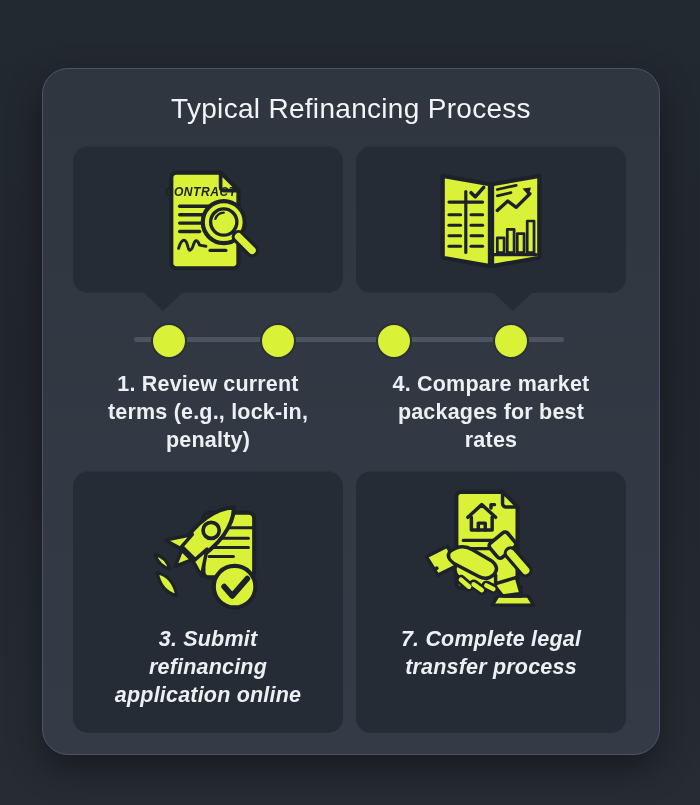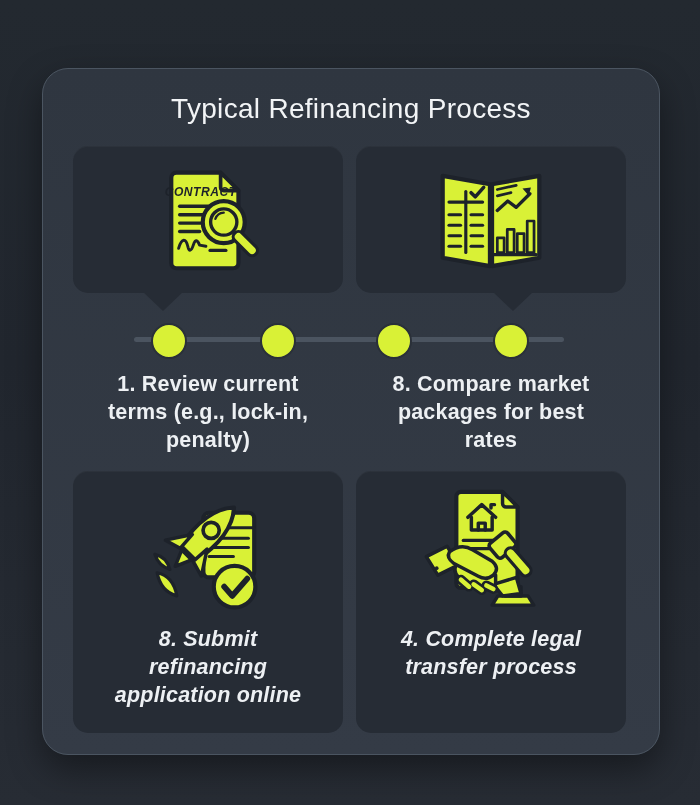--- a/index.html
+++ b/index.html
@@ -130,21 +130,21 @@
 
   <div class="tl-line"></div>
   <div class="tl-dot" style="left:108px;background:#d9f136;"></div>
   <div class="tl-dot" style="left:217px;background:#d9f136;"></div>
   <div class="tl-dot" style="left:333px;background:#d9f136;"></div>
   <div class="tl-dot" style="left:450px;background:#d9f136;"></div>
 
   <div class="step-label s1">1. Review current
 terms (e.g., lock-in,
 penalty)</div>
-  <div class="step-label s2">8. Compare market
+  <div class="step-label s2">4. Compare market
 packages for best
 rates</div>
 
   <div class="tile t3">
     <div class="icon-box">
       <svg width="140" height="134" viewBox="0 0 120 116">
         <g stroke="#1d222a" stroke-linejoin="round" stroke-linecap="round">
           <rect x="56" y="24" width="44" height="56" rx="5" fill="#d9f136" stroke-width="3.6"></rect>
           <path d="M56 37 H100" fill="none" stroke-width="2.6"></path>
           <circle cx="63" cy="30.5" r="1.7" fill="#1d222a" stroke="none"></circle>
@@ -164,21 +164,21 @@
             <path d="M41 48 L28 68 L42 64 z" fill="#d9f136" stroke-width="3"></path>
             <path d="M59 48 L72 68 L58 64 z" fill="#d9f136" stroke-width="3"></path>
             <path d="M44 64 L50 78 L56 64 z" fill="#d9f136" stroke-width="3"></path>
             <circle cx="50" cy="34" r="7" fill="#d9f136" stroke-width="3.2"></circle>
           </g>
           <circle cx="83" cy="88" r="18" fill="#d9f136" stroke-width="3.6"></circle>
           <path d="M74 88 l7 8 l13 -15" fill="none" stroke-width="5"></path>
         </g>
       </svg>
     </div>
-    <div class="step-label">8. Submit
+    <div class="step-label">3. Submit
 refinancing
 application online</div>
   </div>
 
   <div class="tile t4">
     <div class="icon-box">
       <svg width="140" height="134" viewBox="0 0 120 116">
         <g stroke="#1d222a" stroke-linejoin="round" stroke-linecap="round">
 
           <path d="M34 6 h36 l13 13 v66 a4 4 0 0 1 -4 4 H34 a4 4 0 0 1 -4 -4 V10 a4 4 0 0 1 4 -4 z" fill="#d9f136" stroke-width="3.6"></path>
@@ -211,17 +211,17 @@
             <line x1="56" y1="87" x2="62" y2="90"></line>
         </g>
         <g stroke="#d9f136" stroke-width="4" stroke-linecap="round">
           <line x1="34" y1="82" x2="41" y2="88"></line>
             <line x1="45" y1="86" x2="52" y2="91"></line>
             <line x1="56" y1="87" x2="62" y2="90"></line>
         </g>
         <circle cx="13" cy="72" r="1.6" fill="#1d222a"></circle>
       </svg>
     </div>
-    <div class="step-label">4. Complete legal
+    <div class="step-label">7. Complete legal
 transfer process</div>
   </div>
 
 </div>
 
 </body></html>

